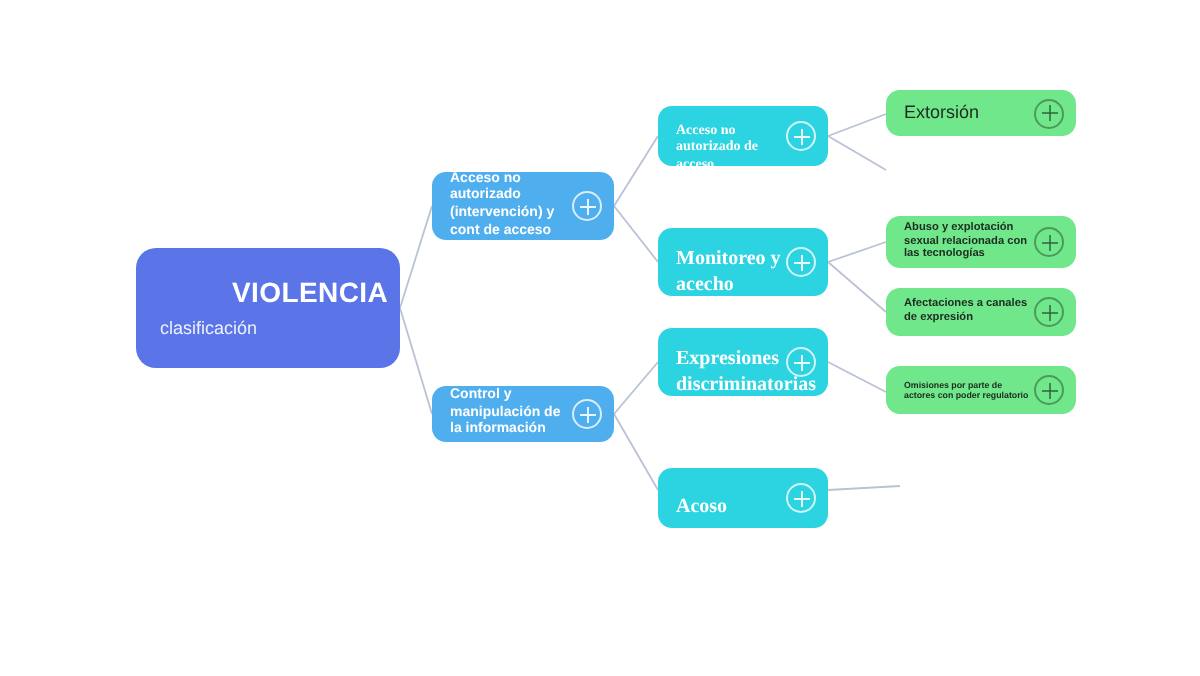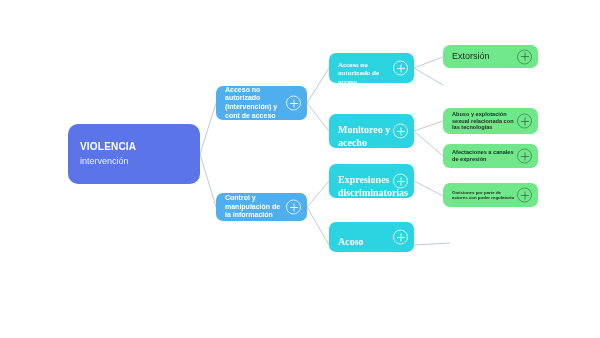--- a/index.html
+++ b/index.html
@@ -40,24 +40,25 @@
   
   .node.root {
     background: #5B74E8;
     border-radius: 10px;
     padding: 10px 12px;
     flex-direction: column;
     align-items: flex-start;
     justify-content: center;
   }
   .root .title {
-    font-size: 10px;
+    font-size: 14px;
     font-weight: bold;
     line-height: 1.18;
     letter-spacing: .2px;
+    margin-left: 36px;
   }
   .root .subtitle {
     font-size: 9px;
     font-weight: normal;
     margin-top: 4px;
     color: #eef1fd;
   }
 
   
   .node.lvl2 {
@@ -137,21 +138,21 @@
       <path d="M414,181 L443,196"></path>
 
       <path d="M414,245 L450,243"></path>
     </g>
   </svg>
 
   <div class="node root" style="left:68px; top:124px; width:132px; height:60px;">
     <span class="title">
       <span class="label">VIOLENCIA</span>
     </span>
-    <span class="subtitle">intervención</span>
+    <span class="subtitle">clasificación</span>
   </div>
 
   <div class="node lvl2" style="left:216px; top:86px; width:91px; height:34px;">
     <span class="label">Acceso no autorizado (intervención) y cont de acceso</span>
     <span class="plus"></span>
   </div>
 
   <div class="node lvl2" style="left:216px; top:193px; width:91px; height:28px;">
     <span class="label">Control y manipulación de la información</span>
     <span class="plus"></span>
@@ -165,21 +166,21 @@
   <div class="node lvl3 big" style="left:329px; top:114px; width:85px; height:34px;">
     <span class="label">Monitoreo y acecho</span>
     <span class="plus"></span>
   </div>
 
   <div class="node lvl3 big" style="left:329px; top:164px; width:85px; height:34px;align-items:center;">
     <span class="label">Expresiones discriminatorias</span>
     <span class="plus"></span>
   </div>
 
-  <div class="node lvl3 big" style="left:329px; top:222px; width:85px; height:30px;">
+  <div class="node lvl3 big" style="left:329px; top:234px; width:85px; height:30px;">
     <span class="label">Acoso</span>
     <span class="plus"></span>
   </div>
 
   <div class="node leaf m" style="left:443px; top:45px; width:95px; height:23px;">
     <span class="label">Extorsión</span>
     <span class="plus"></span>
   </div>
 
 

